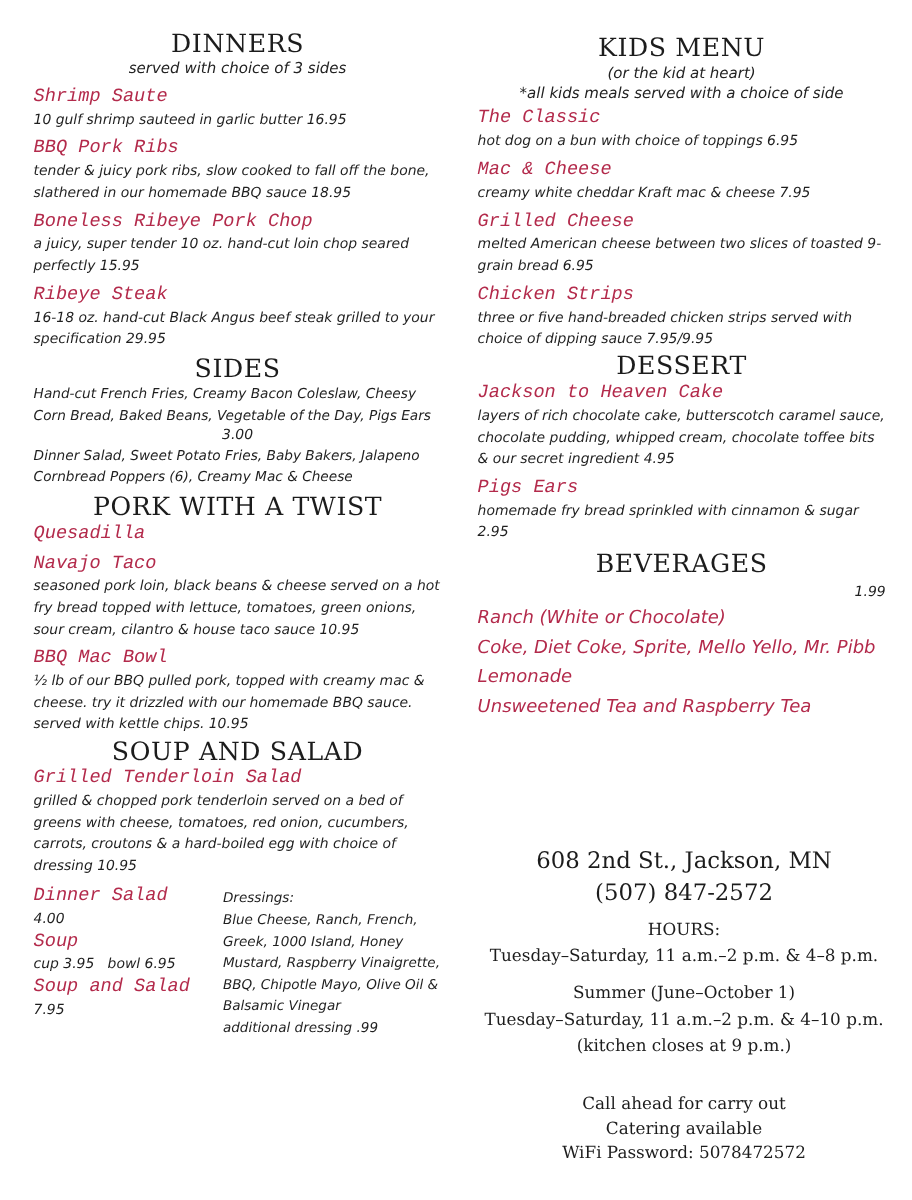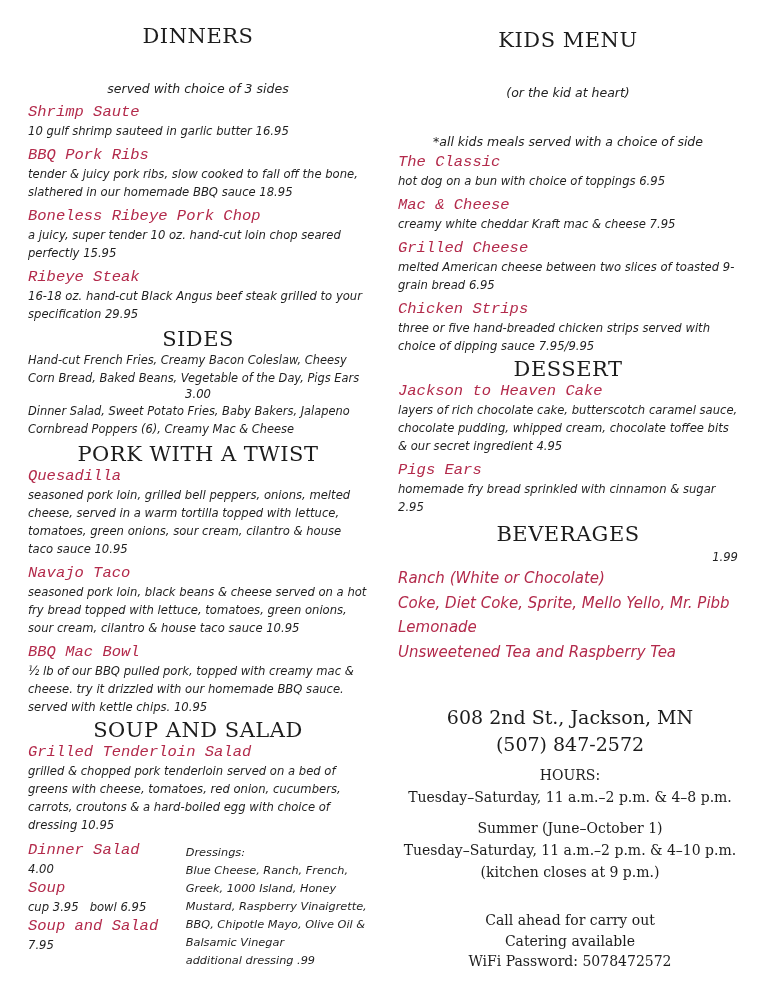--- a/index.html
+++ b/index.html
@@ -18,21 +18,20 @@
     color: #1c1c1c;
     line-height: 24px;
   }
   .section-sub {
     font-family: "DejaVu Sans", sans-serif;
     font-style: italic;
     font-size: 12.5px;
     text-align: center;
     line-height: 17px;
     color: #222;
-    margin-top: 32px;
   }
   .item { margin-top: 5px; }
   .item-name {
     font-family: Liberation Mono, monospace;
     font-style: italic;
     font-size: 15.5px;
     color: #b32a4b;
     line-height: 20px;
   }
   .item-desc {
@@ -119,21 +118,20 @@
       <div class="section-title">SIDES</div>
       <div class="sides-text">Hand-cut French Fries, Creamy Bacon Coleslaw, Cheesy Corn Bread, Baked Beans, Vegetable of the Day, Pigs Ears</div>
       <div class="price-label">3.00</div>
       <div class="sides-text">Dinner Salad, Sweet Potato Fries, Baby Bakers, Jalapeno Cornbread Poppers (6), Creamy Mac &amp; Cheese</div>
     </section>
 
     <section style="margin-top:4px;">
       <div class="section-title">PORK WITH A TWIST</div>
       <div class="item" style="margin-top:0">
         <div class="item-name">Quesadilla</div>
-        <div class="item-desc">seasoned pork loin, grilled bell peppers, onions, melted cheese, served in a warm tortilla topped with lettuce, tomatoes, green onions, sour cream, cilantro &amp; house taco sauce 10.95</div>
       </div>
       <div class="item">
         <div class="item-name">Navajo Taco</div>
         <div class="item-desc">seasoned pork loin, black beans &amp; cheese served on a hot fry bread topped with lettuce, tomatoes, green onions, sour cream, cilantro &amp; house taco sauce 10.95</div>
       </div>
       <div class="item">
         <div class="item-name">BBQ Mac Bowl</div>
         <div class="item-desc">½ lb of our BBQ pulled pork, topped with creamy mac &amp; cheese. try it drizzled with our homemade BBQ sauce. served with kettle chips. 10.95</div>
       </div>
     </section>

